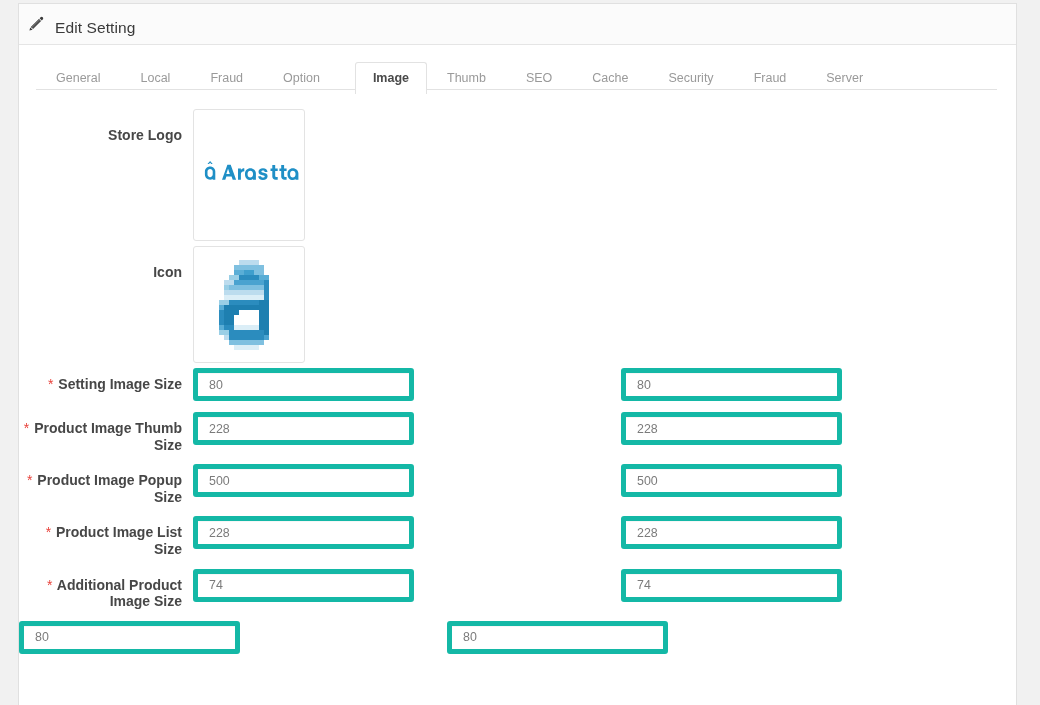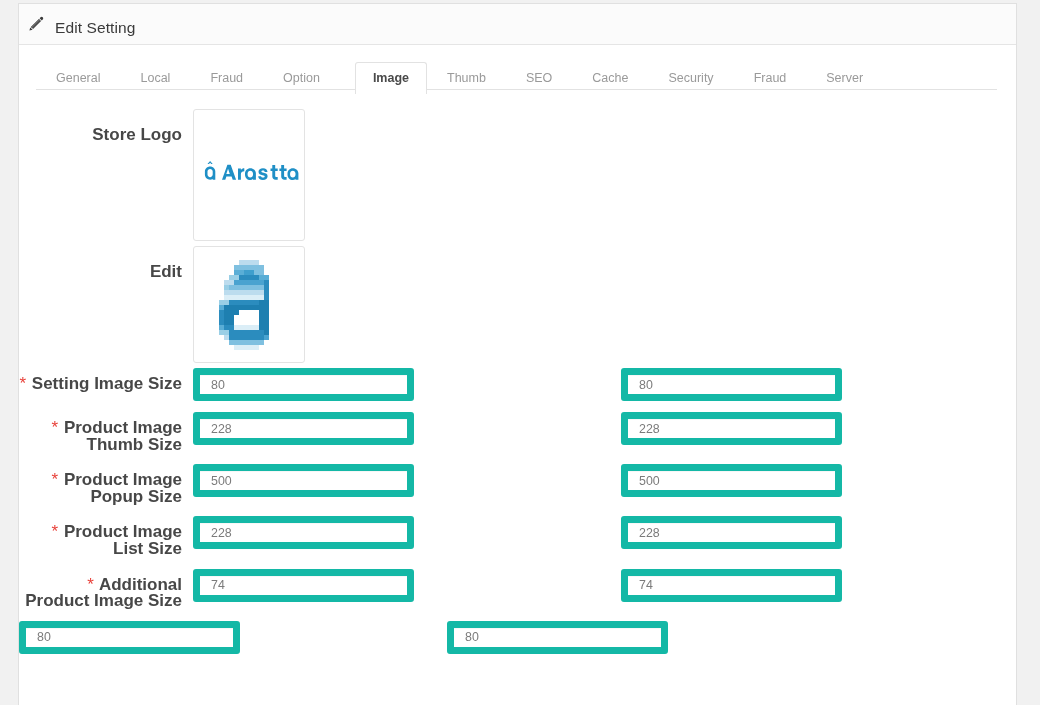--- a/index.html
+++ b/index.html
@@ -105,21 +105,21 @@
   }
   .form-row {
     display: flex;
     align-items: flex-start;
     margin-bottom: 11px;
   }
   .label-col {
     width: 163px;
     flex: 0 0 163px;
     text-align: right;
-    font-size: 17px;
+    font-size: 14px;
     font-weight: bold;
     color: #474747;
     line-height: 16.6px;
     padding-top: 8px;
     margin-right: 11px;
   }
   .req {
     color: #e8413a;
     font-weight: normal;
     margin-right: 1px;
@@ -128,21 +128,21 @@
     flex: 0 0 221px;
     width: 221px;
   }
   .field-col.second {
     margin-left: 207px;
   }
   .txt {
     width: 221px;
     height: 33px;
     box-sizing: border-box;
-    border: 7px solid #14b8a6;
+    border: 5px solid #14b8a6;
     border-radius: 3px;
     background: #fff;
     font-family: "Liberation Sans", sans-serif;
     font-size: 12.4px;
     color: #7b7b7b;
     padding: 0 11px;
     outline: none;
     box-shadow: inset 0 1px 1px rgba(0,0,0,.035);
   }
 
@@ -221,21 +221,21 @@
               <path d="M82.4 10.4 h1.8 V7.1 h2.9 v3.3 h2.5 v2.6 h-2.5 v5.0 c0 0.6 0.3 0.9 0.9 0.9 h1.6 v2.8 h-2.1 c-2.1 0 -3.3 -1.2 -3.3 -3.2 v-5.5 h-1.8 z"></path>
 
               <path d="M95.8 10.2 c-3.0 0 -5.3 2.3 -5.3 5.3 v1.2 c0 3.0 2.3 5.3 5.3 5.3 c1.1 0 2.0 -0.3 2.7 -0.9 v0.6 h2.9 V15.5 c0 -3.0 -2.4 -5.3 -5.6 -5.3 z m2.7 6.5 c0 1.5 -1.2 2.7 -2.7 2.7 s-2.7 -1.2 -2.7 -2.7 v-1.2 c0 -1.5 1.2 -2.7 2.7 -2.7 s2.7 1.2 2.7 2.7 z"></path>
             </g>
           </svg>
         </div>
       </div>
     </div>
 
     <div class="form-row thumb-row">
-      <div class="label-col">Edit</div>
+      <div class="label-col">Icon</div>
       <div class="field-col">
         <div class="thumb-box icon-box">
           <svg class="icon-canvas" width="80" height="90" viewBox="0 0 16 18" shape-rendering="crispEdges">
             <g>
               <rect x="6" y="0" width="4" height="1" fill="#bcdcee"></rect>
               <rect x="5" y="1" width="6" height="1" fill="#7fc0e0"></rect>
               <rect x="5" y="2" width="2" height="1" fill="#5aaed6"></rect>
               <rect x="7" y="2" width="2" height="1" fill="#3f9fcd"></rect>
               <rect x="9" y="2" width="2" height="1" fill="#7fc0e0"></rect>
               <rect x="4" y="3" width="2" height="1" fill="#9acfe6"></rect>

